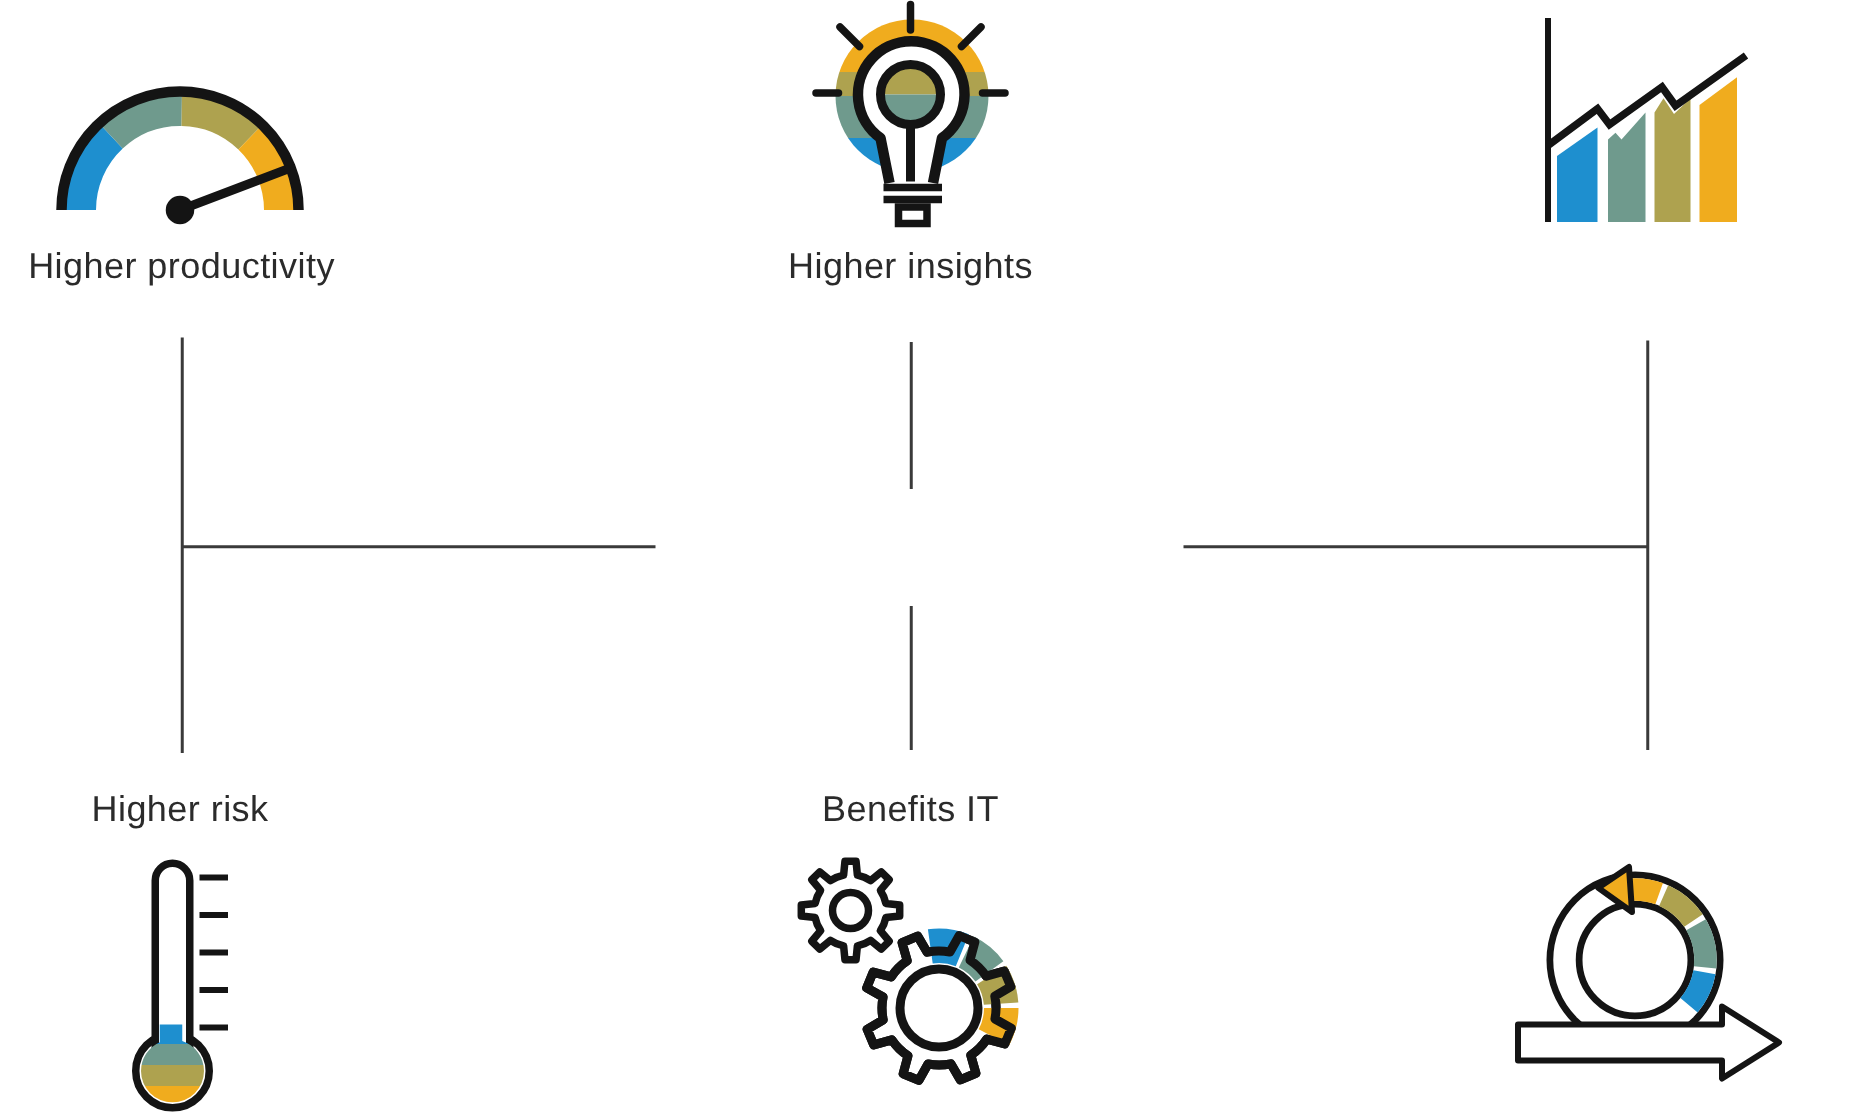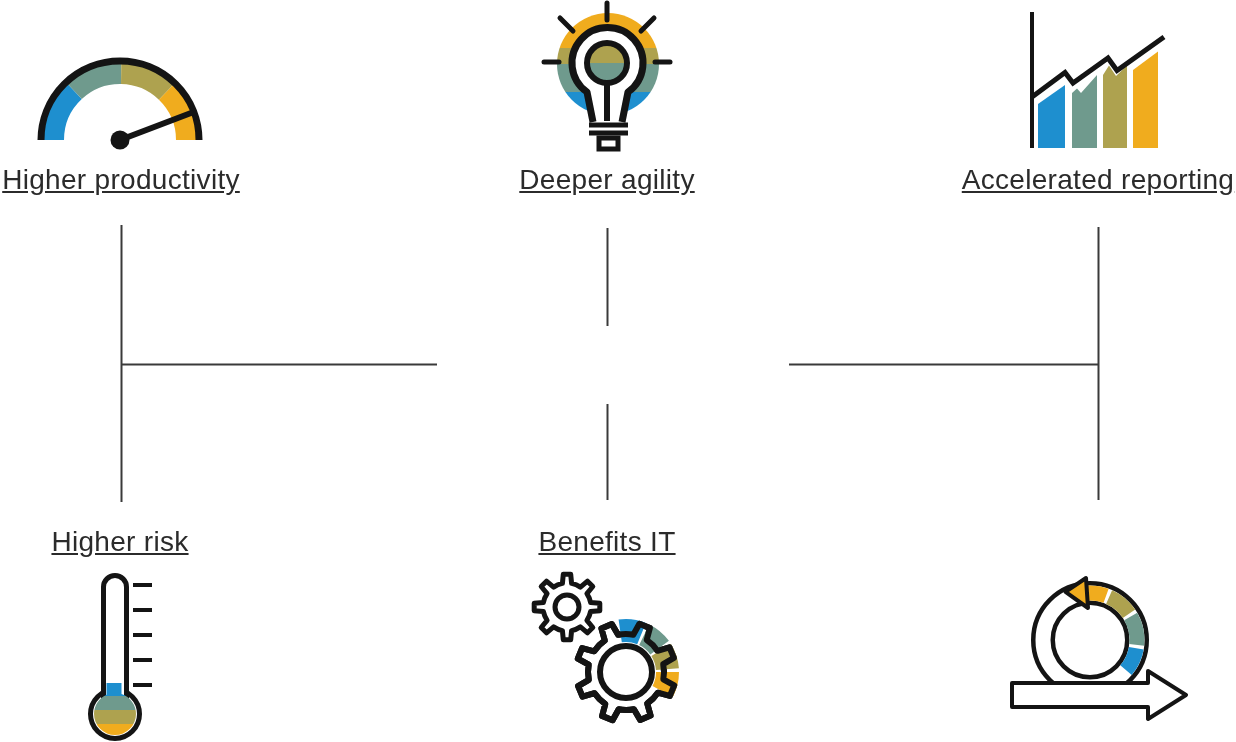--- a/index.html
+++ b/index.html
@@ -1,20 +1,20 @@
 <!DOCTYPE html>
 <html style="--blue: #1E8FCF; --sage: #6F9A8D; --olive: #AEA24F; --orange: #F0AC1E; --ink: #141414; --text: #2B2B2B; --connector: #3A3A3A; --background: #FFFFFF;"><head>
 <meta charset="utf-8">
 <style>
   html,body{margin:0;padding:0;background:#fff;}
   .stage{position:relative;width:1236px;height:742px;background:var(--background,#fff);
          overflow:hidden;font-family:"Liberation Sans", sans-serif;}
   .stage svg{position:absolute;left:0;top:0;display:block;}
   .label{position:absolute;transform:translateX(-50%);white-space:nowrap;
-         font-size:28px;line-height:1;color:var(--text,#2b2b2b);letter-spacing:.3px;text-decoration:underline;}
+         font-size:24px;line-height:1;color:var(--text,#2b2b2b);letter-spacing:.3px;}
   .title{position:absolute;transform:translateX(-50%);white-space:nowrap;
          font-size:37px;line-height:1;font-weight:700;color:#151515;letter-spacing:.3px;}
   
   .f-blue{fill:var(--blue)} .f-sage{fill:var(--sage)} .f-olive{fill:var(--olive)}
   .f-orange{fill:var(--orange)} .f-white{fill:#ffffff} .f-ink{fill:var(--ink)} .f-none{fill:none}
   
   .s-ink{stroke:var(--ink)} .s-white{stroke:#ffffff} .s-conn{stroke:var(--connector)}
   .s-blue{stroke:var(--blue)} .s-sage{stroke:var(--sage)} .s-olive{stroke:var(--olive)}
   .s-orange{stroke:var(--orange)}
 </style>
@@ -129,17 +129,16 @@
       <path id="agile-arc-orange" class="f-none s-orange" stroke-width="15" d="M 1085.9 593.2 A 47 47 0 0 1 1106.1 595.8"></path>
       <path id="agile-arc-olive" class="f-none s-olive" stroke-width="15" d="M 1109.1 597.1 A 47 47 0 0 1 1129.0 613.7"></path>
       <path id="agile-arc-sage" class="f-none s-sage" stroke-width="15" d="M 1130.7 616.5 A 47 47 0 0 1 1136.7 644.9"></path>
       <path id="agile-arc-blue" class="f-none s-blue" stroke-width="15" d="M 1136.3 648.2 A 47 47 0 0 1 1126.0 670.2"></path>
       <path class="f-orange s-ink" stroke-width="4" stroke-linejoin="round" d="M 1086 578 L 1088 608 L 1065.5 591.9 Z"></path>
       <path class="f-white s-ink" stroke-width="4" stroke-linejoin="round" d="M1012 683 L1148 683 L1148 671 L1186 695 L1148 719 L1148 707 L1012 707 Z"></path>
     </g>
   </svg>
 
   <div class="label" style="left:121px;top:166px">Higher productivity</div>
-  <div class="label" style="left:607px;top:166px">Deeper agility</div>
-  <div class="label" style="left:1098px;top:166px">Accelerated reporting</div>
+  <div class="label" style="left:607px;top:166px">Higher insights</div>
   <div class="label" style="left:120px;top:528px">Higher risk</div>
   <div class="label" style="left:607px;top:528px">Benefits IT</div>
 </div>
 
 </body></html>

